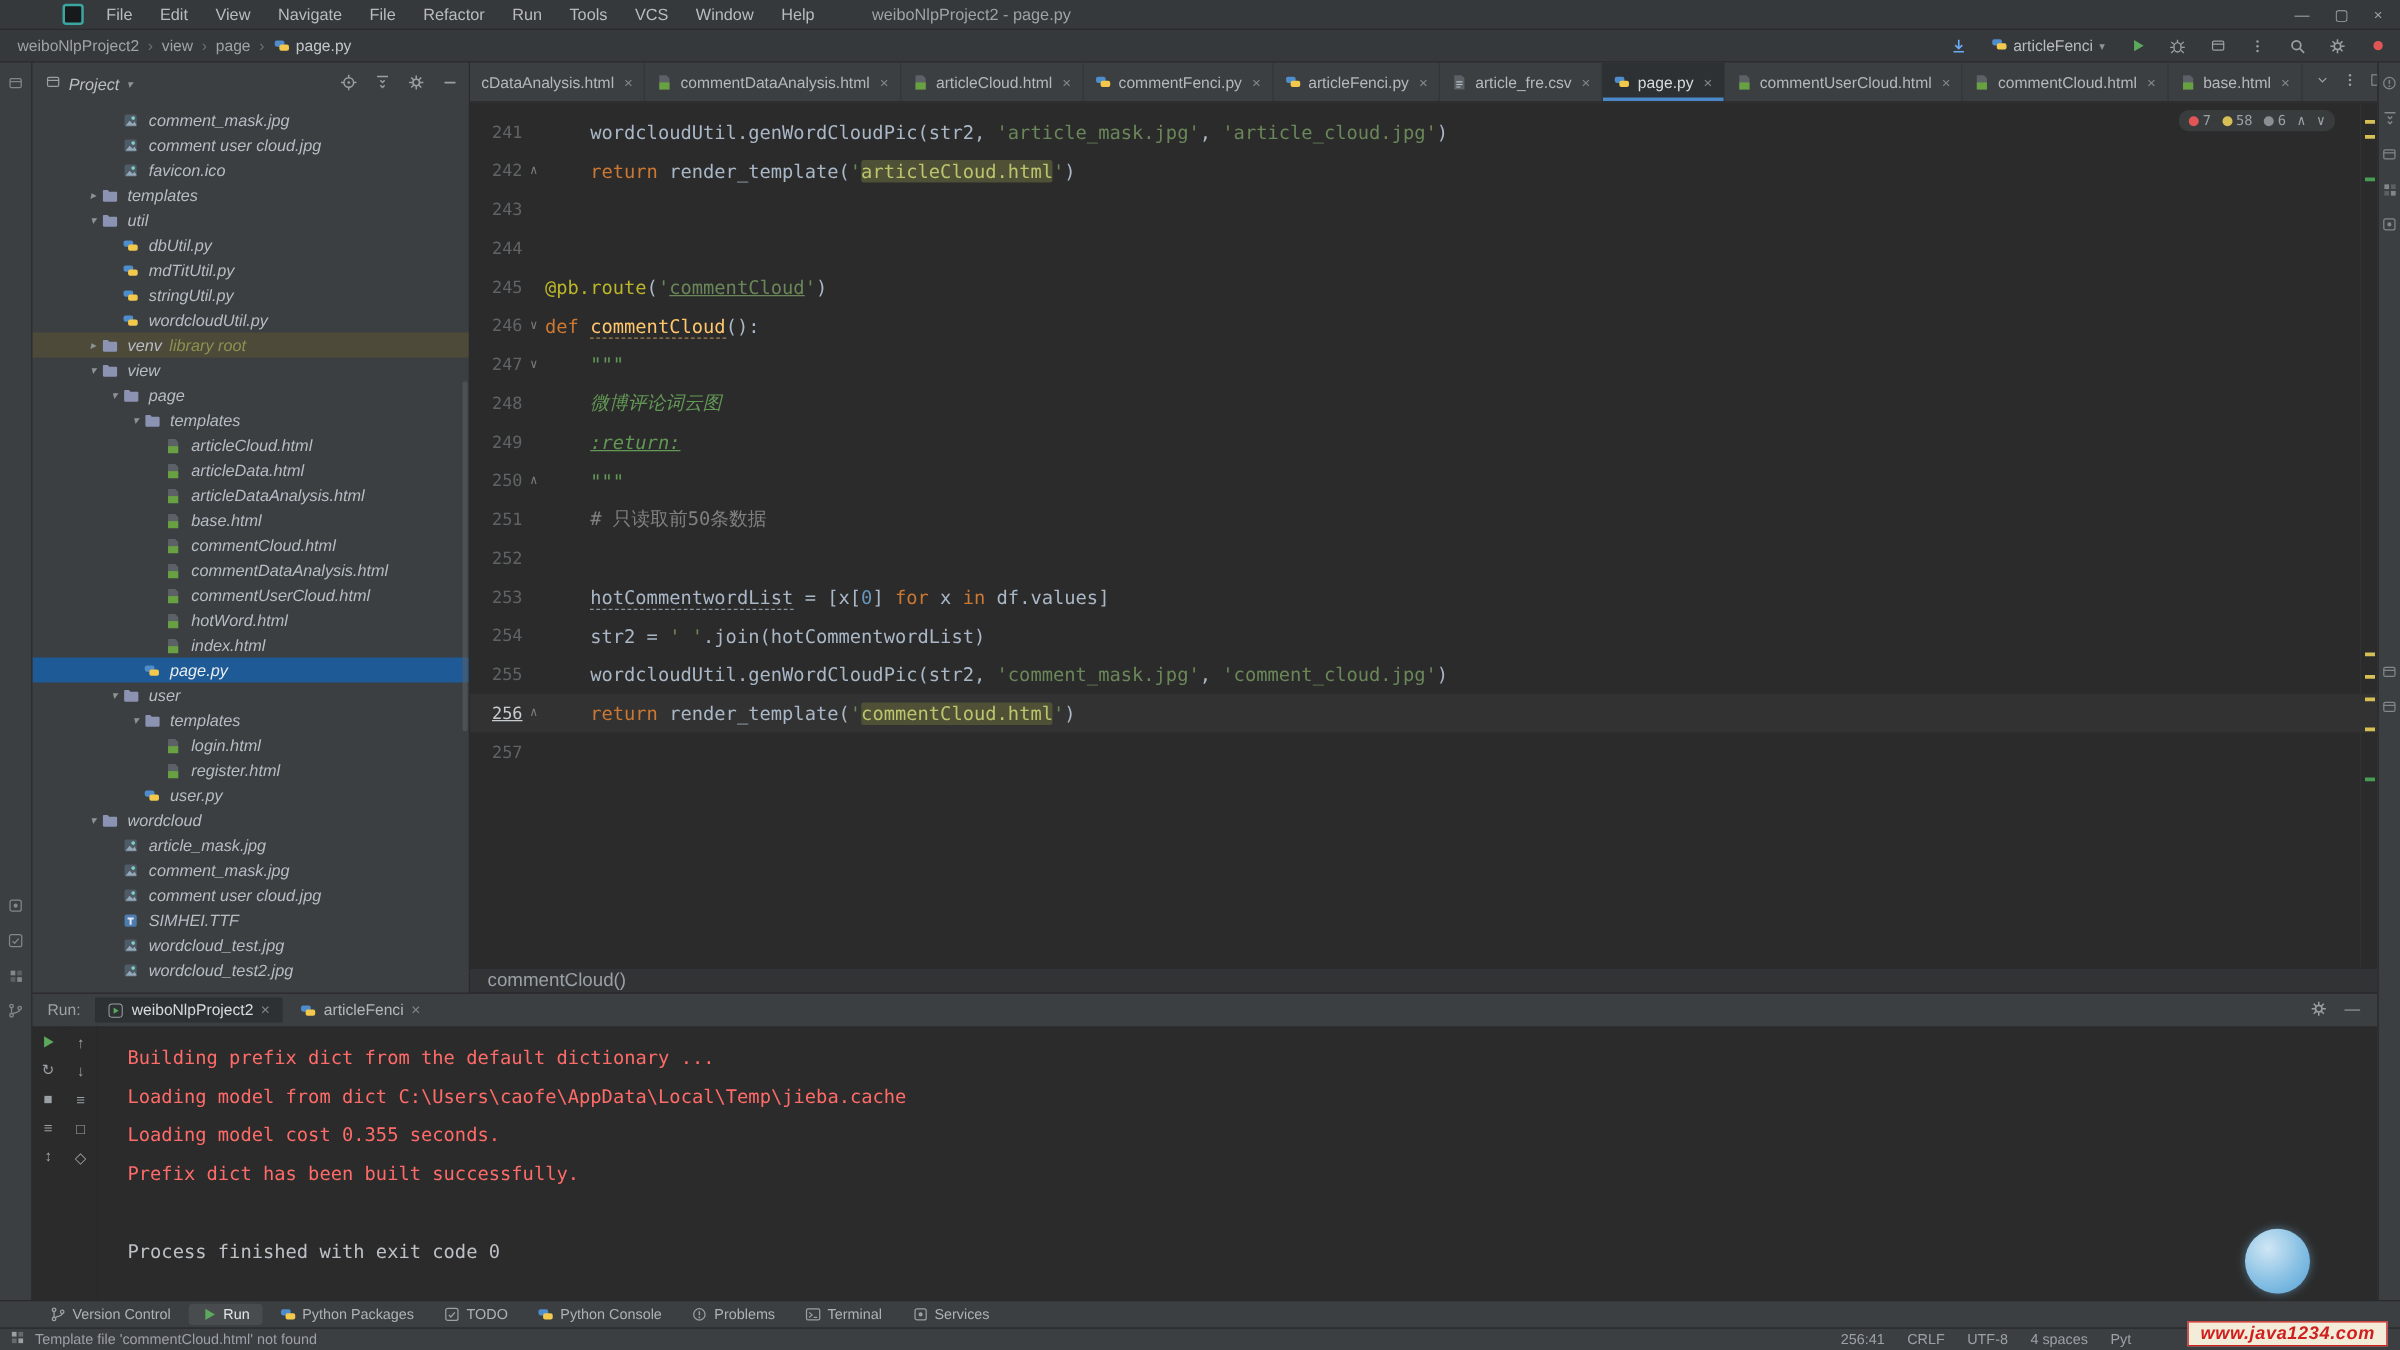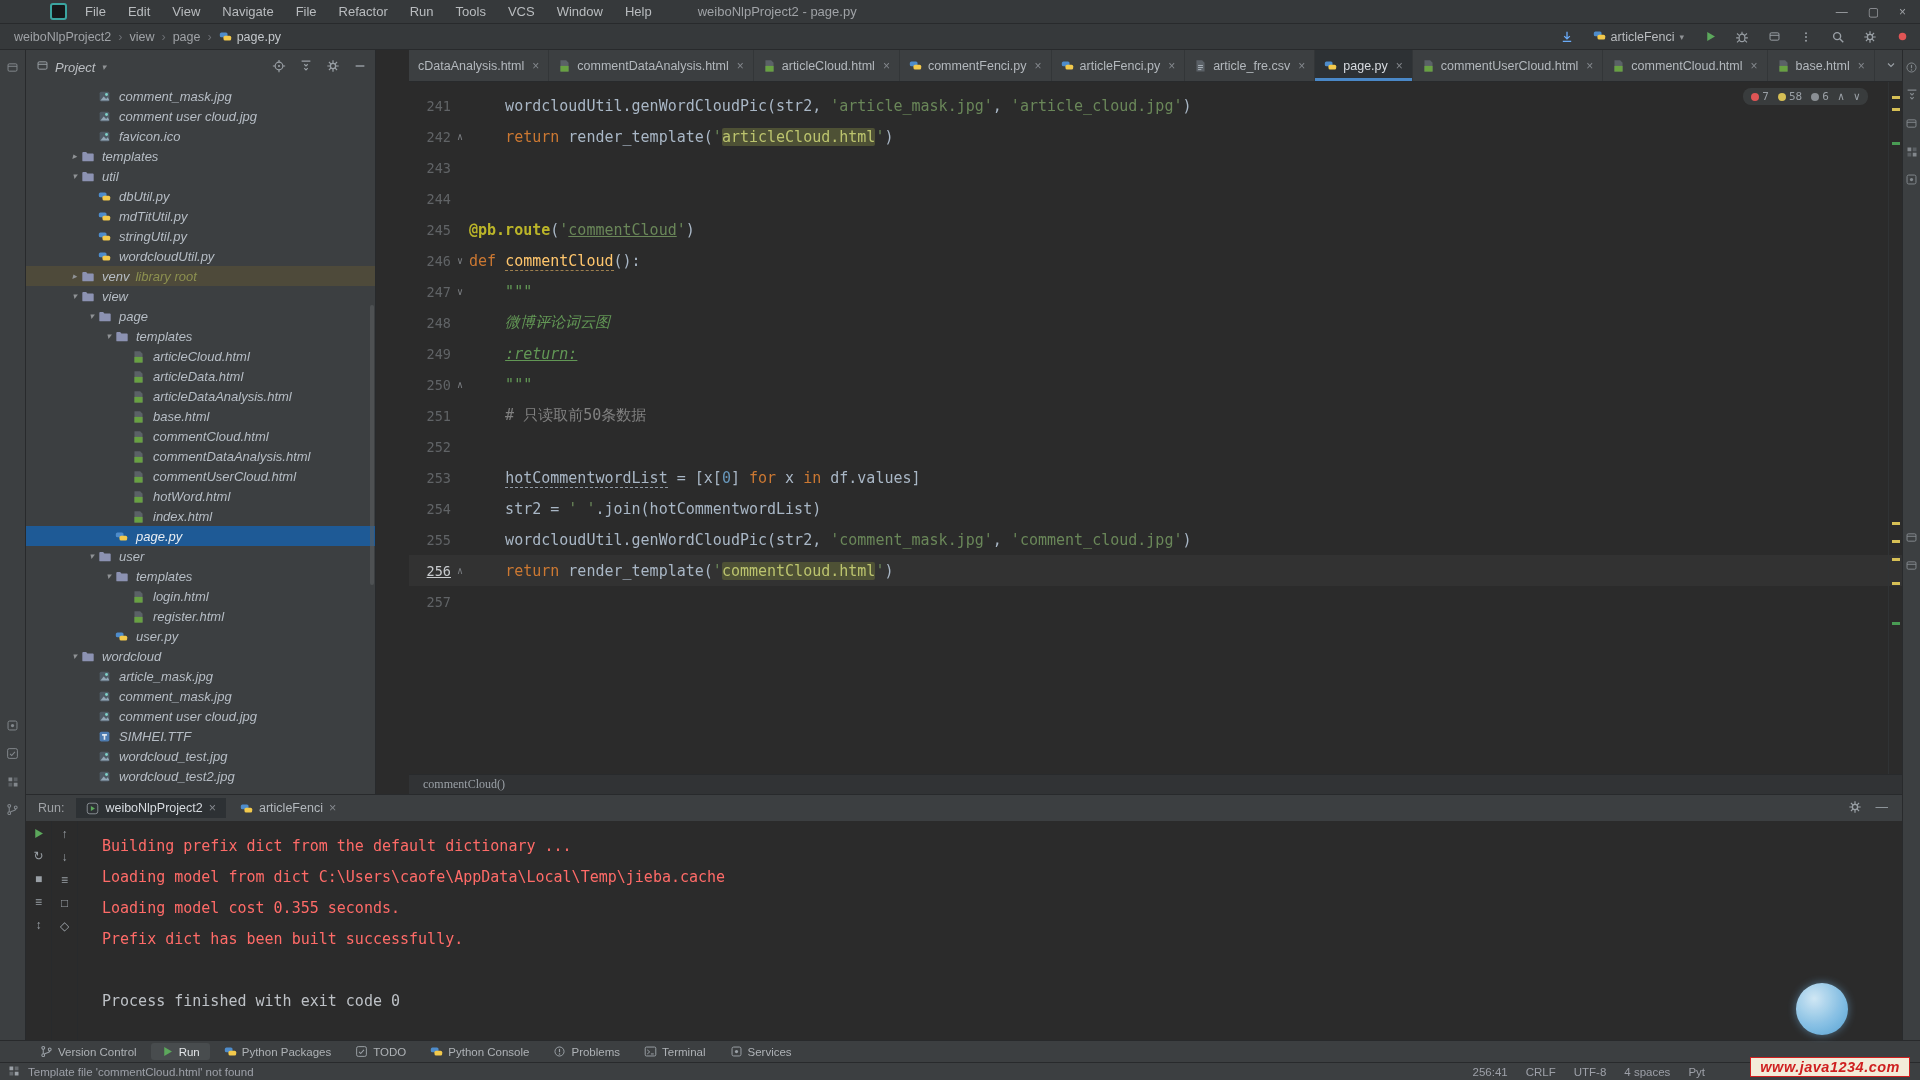--- a/index.html
+++ b/index.html
@@ -47,49 +47,49 @@
   .tree{flex:1;overflow:hidden;padding-top:2px;font-size:13px;position:relative;}
   .tree-row{height:20px;display:flex;align-items:center;white-space:nowrap;color:#b6bdc5;}
   .tree-row .chev{width:13px;font-size:9px;color:#8f9295;text-align:center;flex:none;}
   .tree-row .ticon{width:16px;height:16px;flex:none;margin-right:5px;display:flex;align-items:center;}
   .tree-row.selected{background:var(--sel);color:#e8edf2;}
   .tree-row.library{background:#4e4a3a;}
   .tree-extra{color:#8d9150;margin-left:6px;}
   .tree-scroll{position:absolute;right:1px;top:255px;width:4px;height:280px;background:#5a5d5f;border-radius:2px;opacity:.6;}
 
   
-  .editor-col{flex:1;display:flex;flex-direction:column;min-width:0;padding-left:33px;}
+  .editor-col{flex:1;display:flex;flex-direction:column;min-width:0;}
   .tabbar{height:32px;background:var(--bg-panel);border-bottom:1px solid var(--border);display:flex;align-items:stretch;overflow:hidden;}
   .tab{display:flex;align-items:center;gap:6px;padding:0 9px;font-size:12.5px;color:#b3b8bd;border-right:1px solid #333638;white-space:nowrap;}
   .tab .x{color:#84888d;font-size:12px;margin-left:2px;}
   .tab.active{background:#2d3134;color:#d7dbe0;box-shadow:inset 0 -3px 0 var(--accent);}
   .tab-end{margin-left:auto;display:flex;align-items:center;gap:10px;padding:0 10px;}
 
   .editor-area{flex:1;position:relative;font-family:"DejaVu Sans Mono",monospace;font-size:15px;overflow:hidden;padding-top:8px;}
   .code-line{height:31px;display:flex;align-items:center;}
   .code-line.cur{background:#323232;}
   .gut-num{width:42px;text-align:right;color:var(--lineno);font-size:13.5px;flex:none;}
   .code-line.cur .gut-num{color:#c8cbce;text-decoration:underline;}
   .gut-fold{width:18px;text-align:center;color:#7a7d81;font-size:10px;flex:none;}
   .code-text{white-space:pre;}
   .pl{color:var(--text);} .kw{color:var(--kw);} .st{color:var(--str);} .num{color:var(--num);}
   .cmt{color:var(--cmt);} .doc{color:var(--doc);font-style:italic;}
   .docu{color:var(--doc);font-style:italic;text-decoration:underline;}
-  .dec{color:var(--dec);font-weight:bold;} .fn{color:var(--fn);border-bottom:1px dashed rgba(255,198,109,.55);}
+  .dec{color:var(--dec);} .fn{color:var(--fn);border-bottom:1px dashed rgba(255,198,109,.55);}
   .kwarg{color:#b3533a;} .und{border-bottom:1px dashed #8b95a1;}
   .lnk{color:var(--str);text-decoration:underline;}
   .sthl{color:#bcc46e;background:#4e5135;border-radius:2px;}
 
   .inspect{position:absolute;top:6px;right:34px;display:flex;align-items:center;gap:9px;font-size:11px;color:#9aa0a6;background:rgba(60,63,65,.85);padding:2px 8px;border-radius:8px;}
   .dot{width:8px;height:8px;border-radius:50%;display:inline-block;margin-right:3px;vertical-align:middle;}
   .scrollmarks{position:absolute;top:0;right:0;width:14px;height:100%;border-left:1px solid #303335;}
   .mark{position:absolute;left:3px;width:8px;height:3px;background:#d6bf55;}
   .mark.g{background:#499c54;}
 
-  .context-bar{height:20px;background:var(--bg-dark);border-top:1px solid var(--border);display:flex;align-items:center;padding-left:14px;font-size:12px;color:#9aa0a6;font-family:Liberation Serif, serif;}
+  .context-bar{height:20px;background:var(--bg-dark);border-top:1px solid var(--border);display:flex;align-items:center;padding-left:14px;font-size:15px;color:#9aa0a6;}
 
   
   .runpanel{height:246px;border-top:1px solid var(--border);background:var(--bg-editor);display:flex;flex-direction:column;}
   .run-header{height:26px;background:var(--bg-panel);display:flex;align-items:center;font-size:12.5px;color:#b3b8bd;padding-left:12px;gap:4px;}
   .run-label{color:#9fa2a6;margin-right:8px;}
   .run-tab{display:flex;align-items:center;gap:6px;padding:3px 10px;border-radius:0;}
   .run-tab.active{background:#2d3134;color:#d7dbe0;}
   .run-header-right{margin-left:auto;display:flex;gap:14px;padding-right:14px;}
   .run-body{flex:1;display:flex;min-height:0;}
   .run-toolcol{width:26px;border-right:1px solid var(--border);display:flex;flex-direction:column;align-items:center;padding-top:6px;gap:9px;color:#9aa0a6;font-size:12px;}

